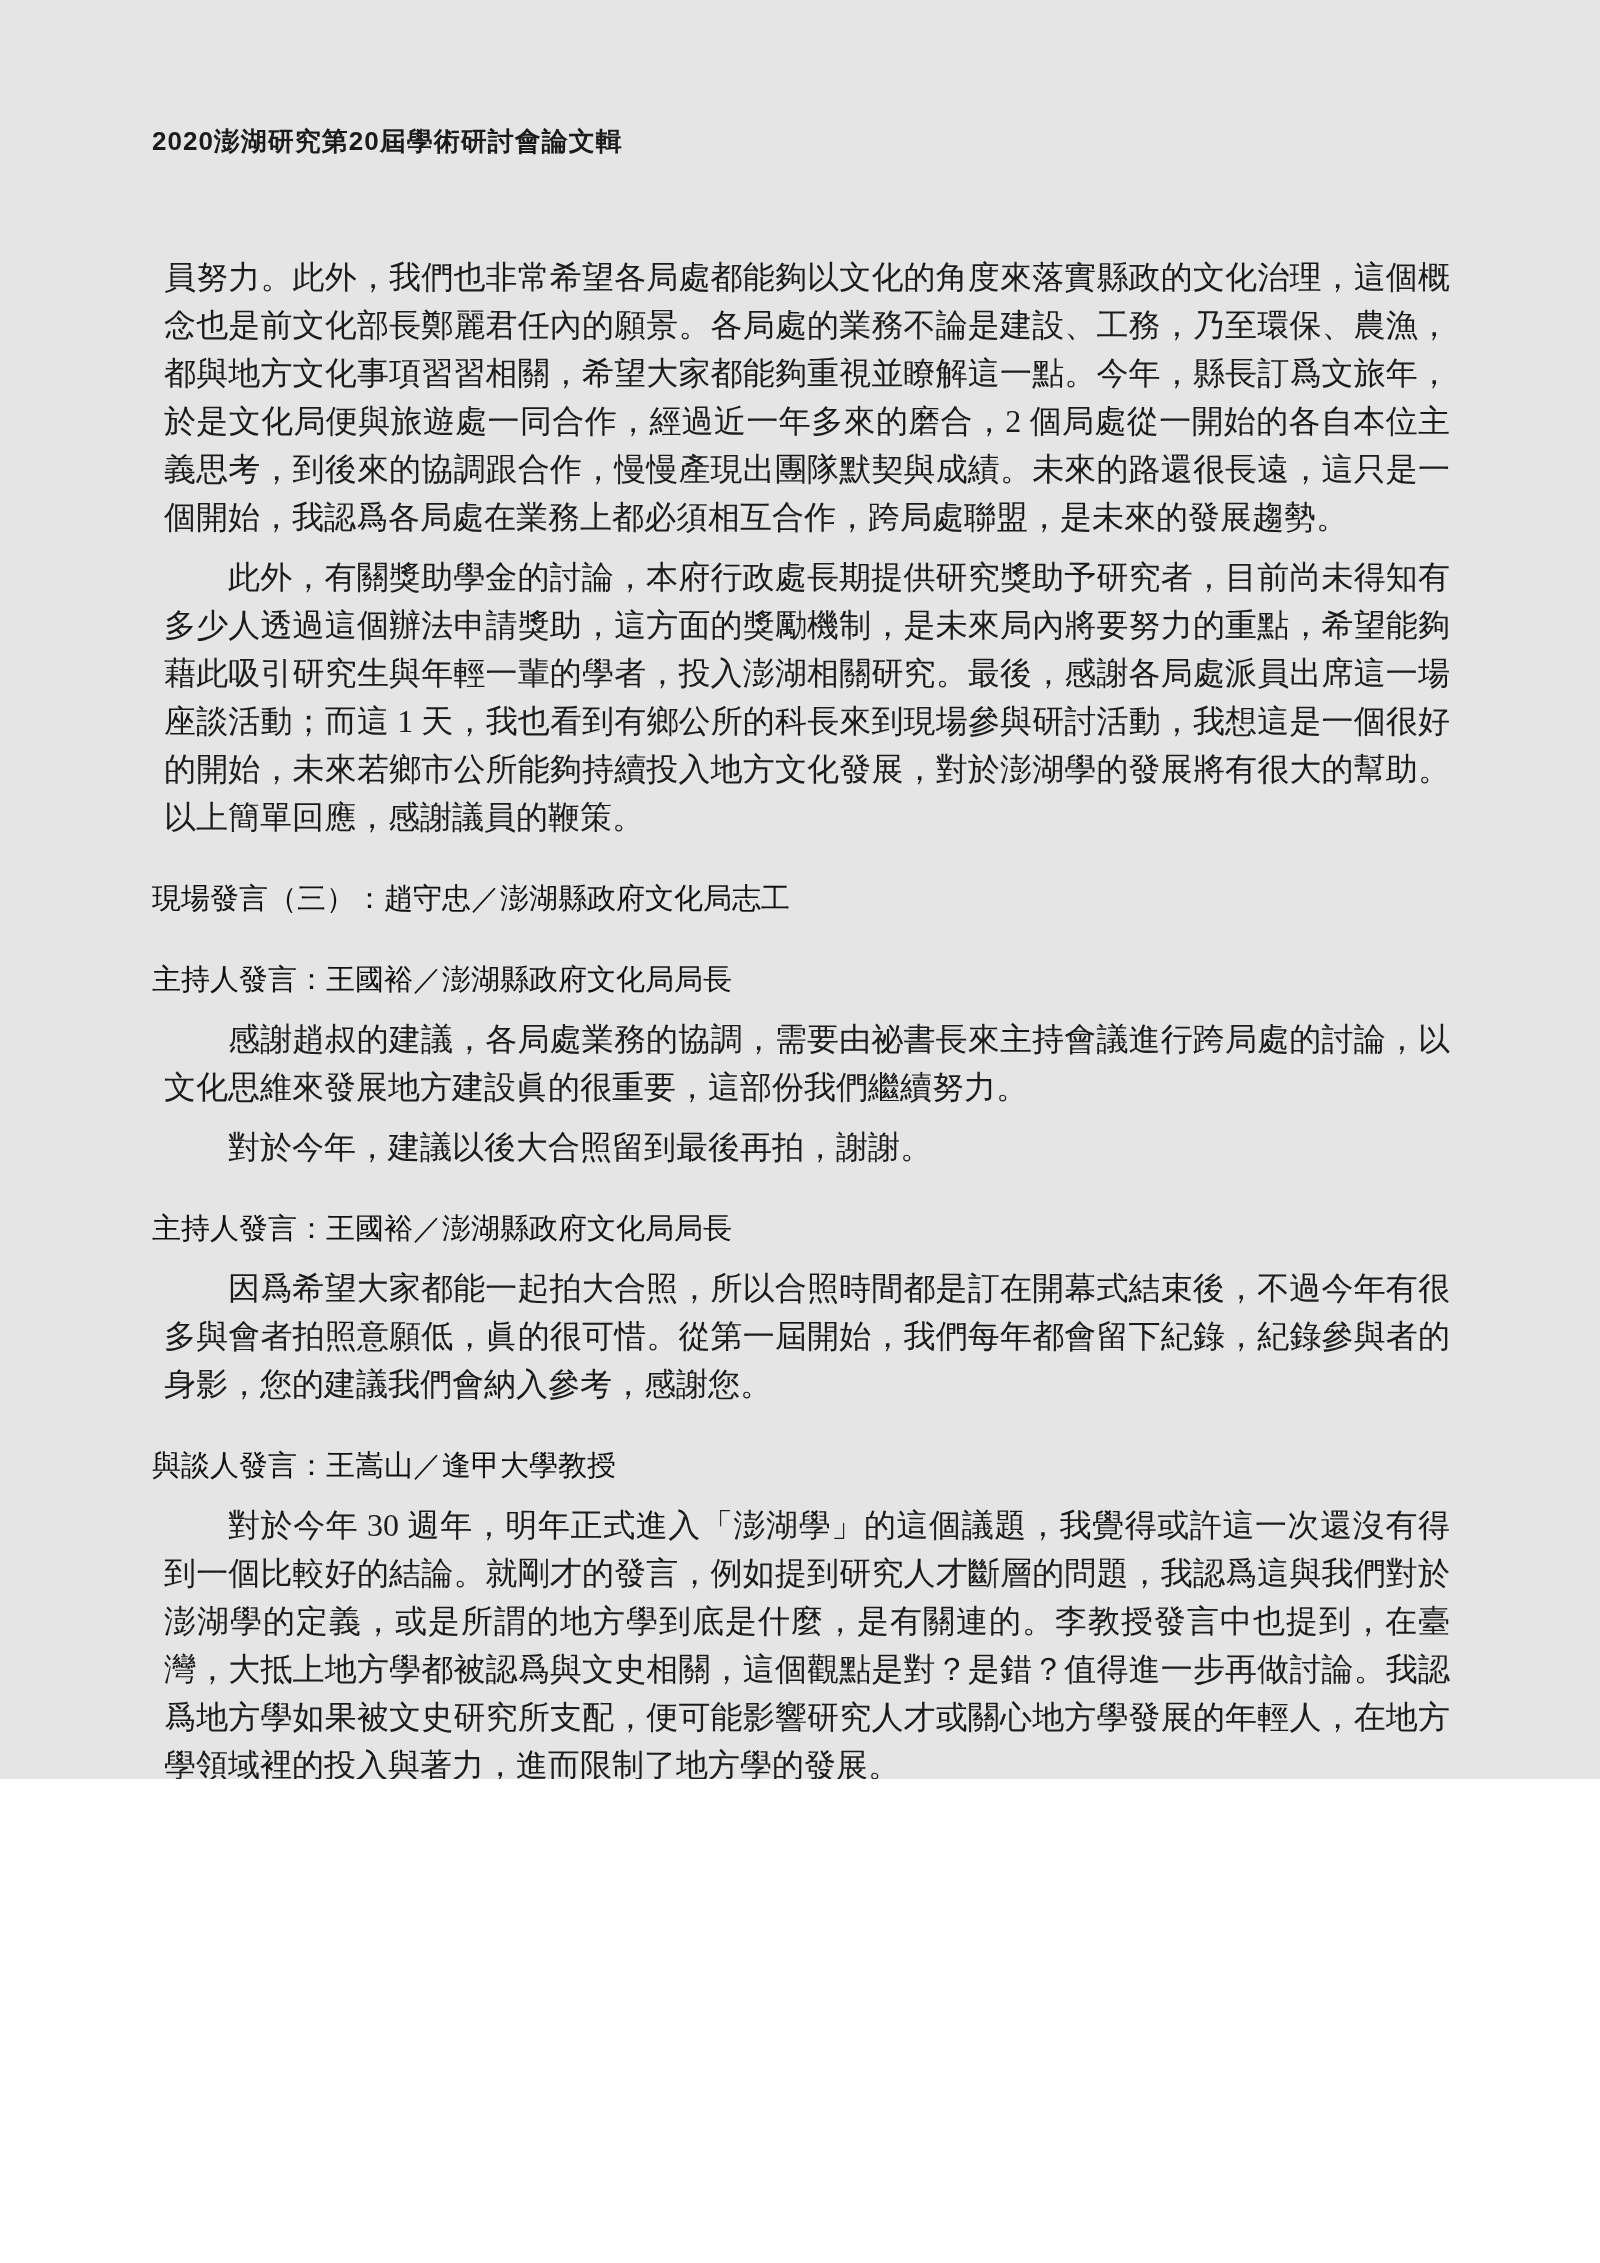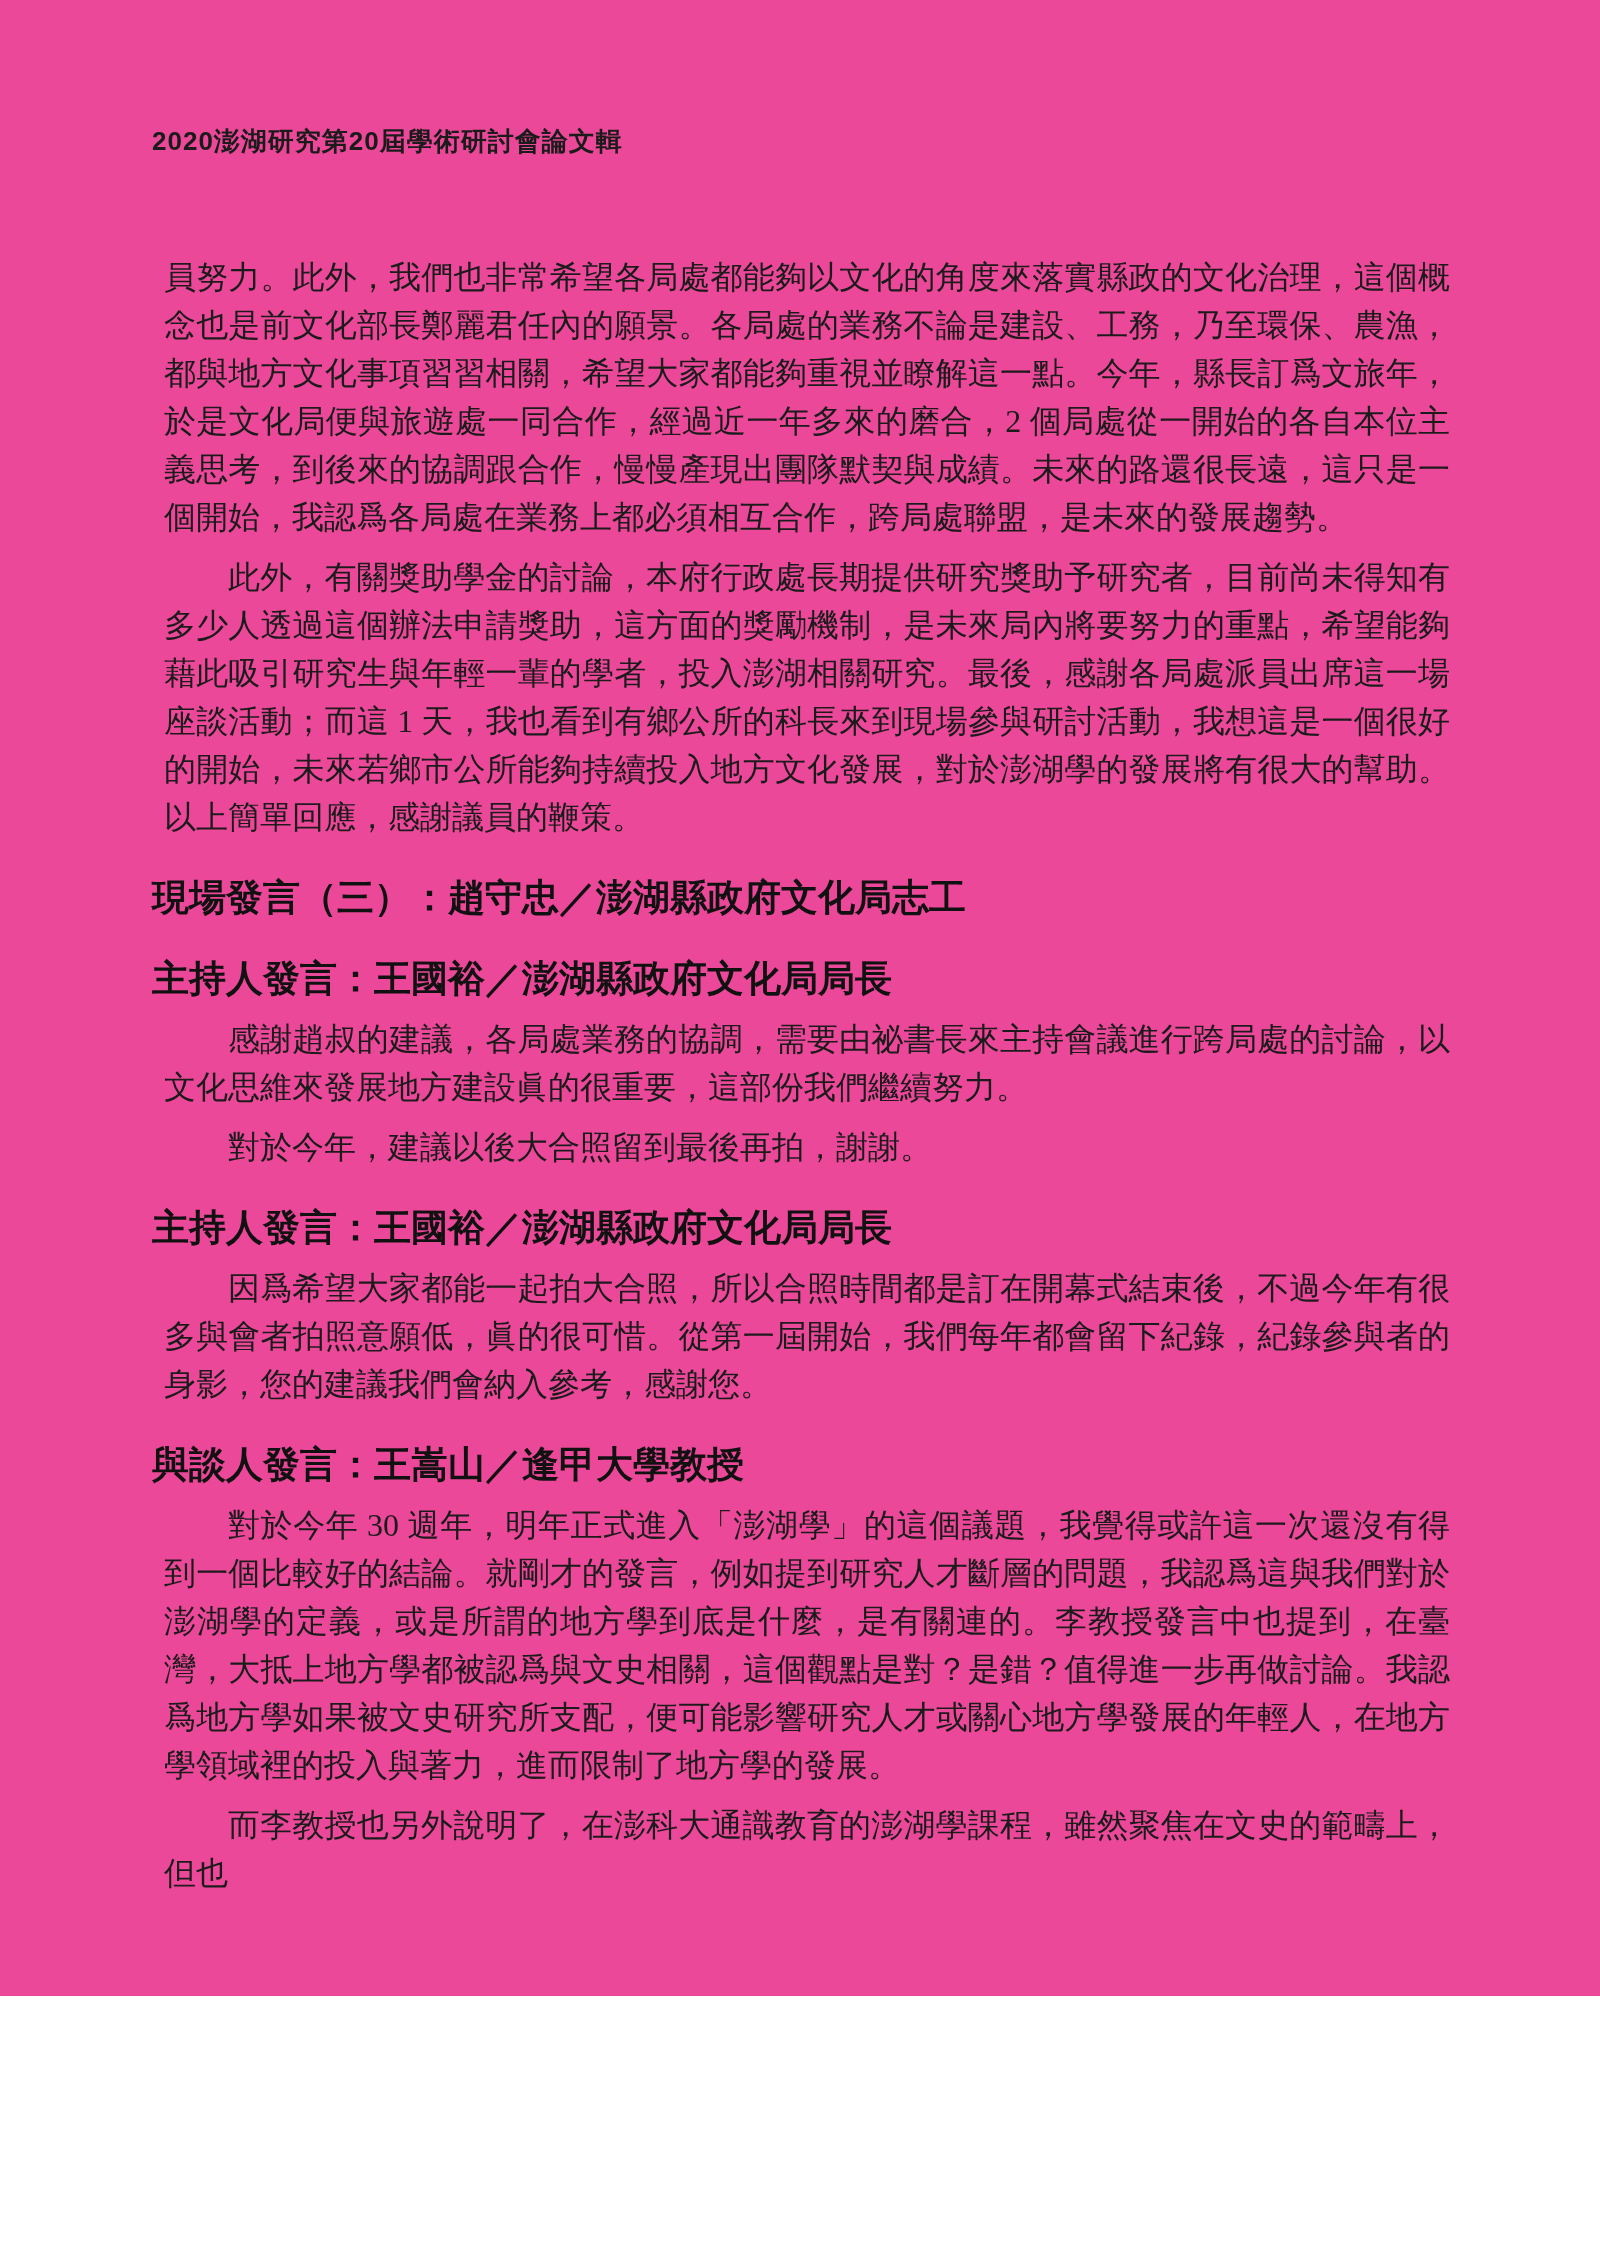--- a/index.html
+++ b/index.html
@@ -3,22 +3,22 @@
 <meta charset="utf-8">
 <style>
   html, body {
     margin: 0;
     padding: 0;
     background: #ffffff;
   }
   .page {
     position: relative;
     width: 1600px;
-    height: 1996px;
-    background: #ec4899;
+    height: 1779px;
+    background: #e5e5e5;
     color: #1b1b1b;
     overflow: hidden;
   }
   .running-header {
     position: absolute;
     left: 152px;
     top: 124px;
     font-family: "Liberation Sans", "DejaVu Sans", sans-serif;
     font-weight: bold;
     font-size: 26px;
@@ -42,22 +42,22 @@
     padding: 0;
     text-indent: 2em;
   }
   .para.no-indent {
     text-indent: 0;
   }
   .section-heading {
     margin: 33px 0 0 0;
     padding: 0;
     font-family: "Liberation Sans", "DejaVu Sans", sans-serif;
-    font-weight: bold;
-    font-size: 37px;
+    font-weight: normal;
+    font-size: 29px;
     line-height: 48px;
     color: #111111;
   }
   .page-number {
     position: absolute;
     left: 0;
     top: 2146px;
     width: 100%;
     text-align: center;
     font-family: "Liberation Sans", "DejaVu Sans", sans-serif;

